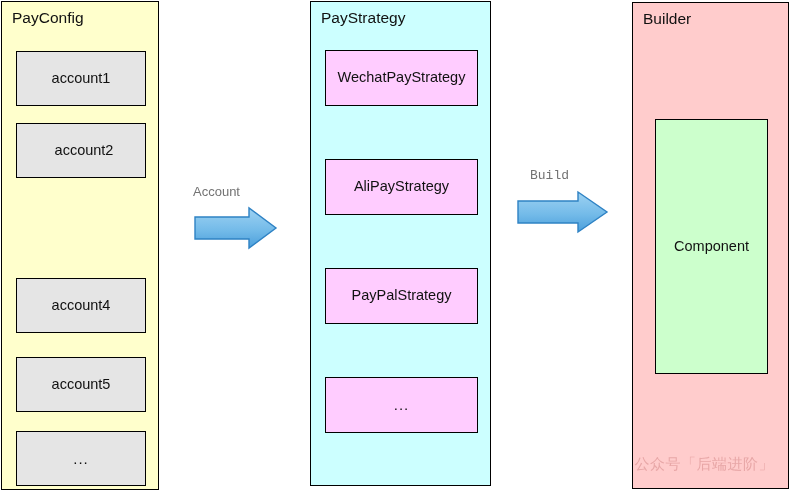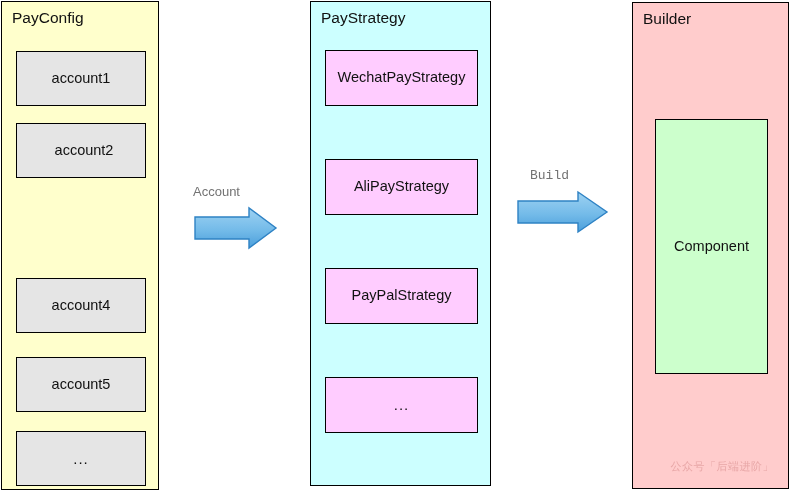--- a/index.html
+++ b/index.html
@@ -120,21 +120,21 @@
   .arrow-svg {
     position: absolute;
     display: block;
   }
 
   
   #watermark {
     position: absolute;
     right: 14px;
     bottom: 14px;
-    font-size: 11px;
+    font-size: 15px;
     color: #e8a7a7;
     letter-spacing: 0.5px;
     white-space: nowrap;
     font-family: Liberation Sans, sans-serif;
   }
 </style>
 </head>
 <body>
 
 <div class="canvas">

